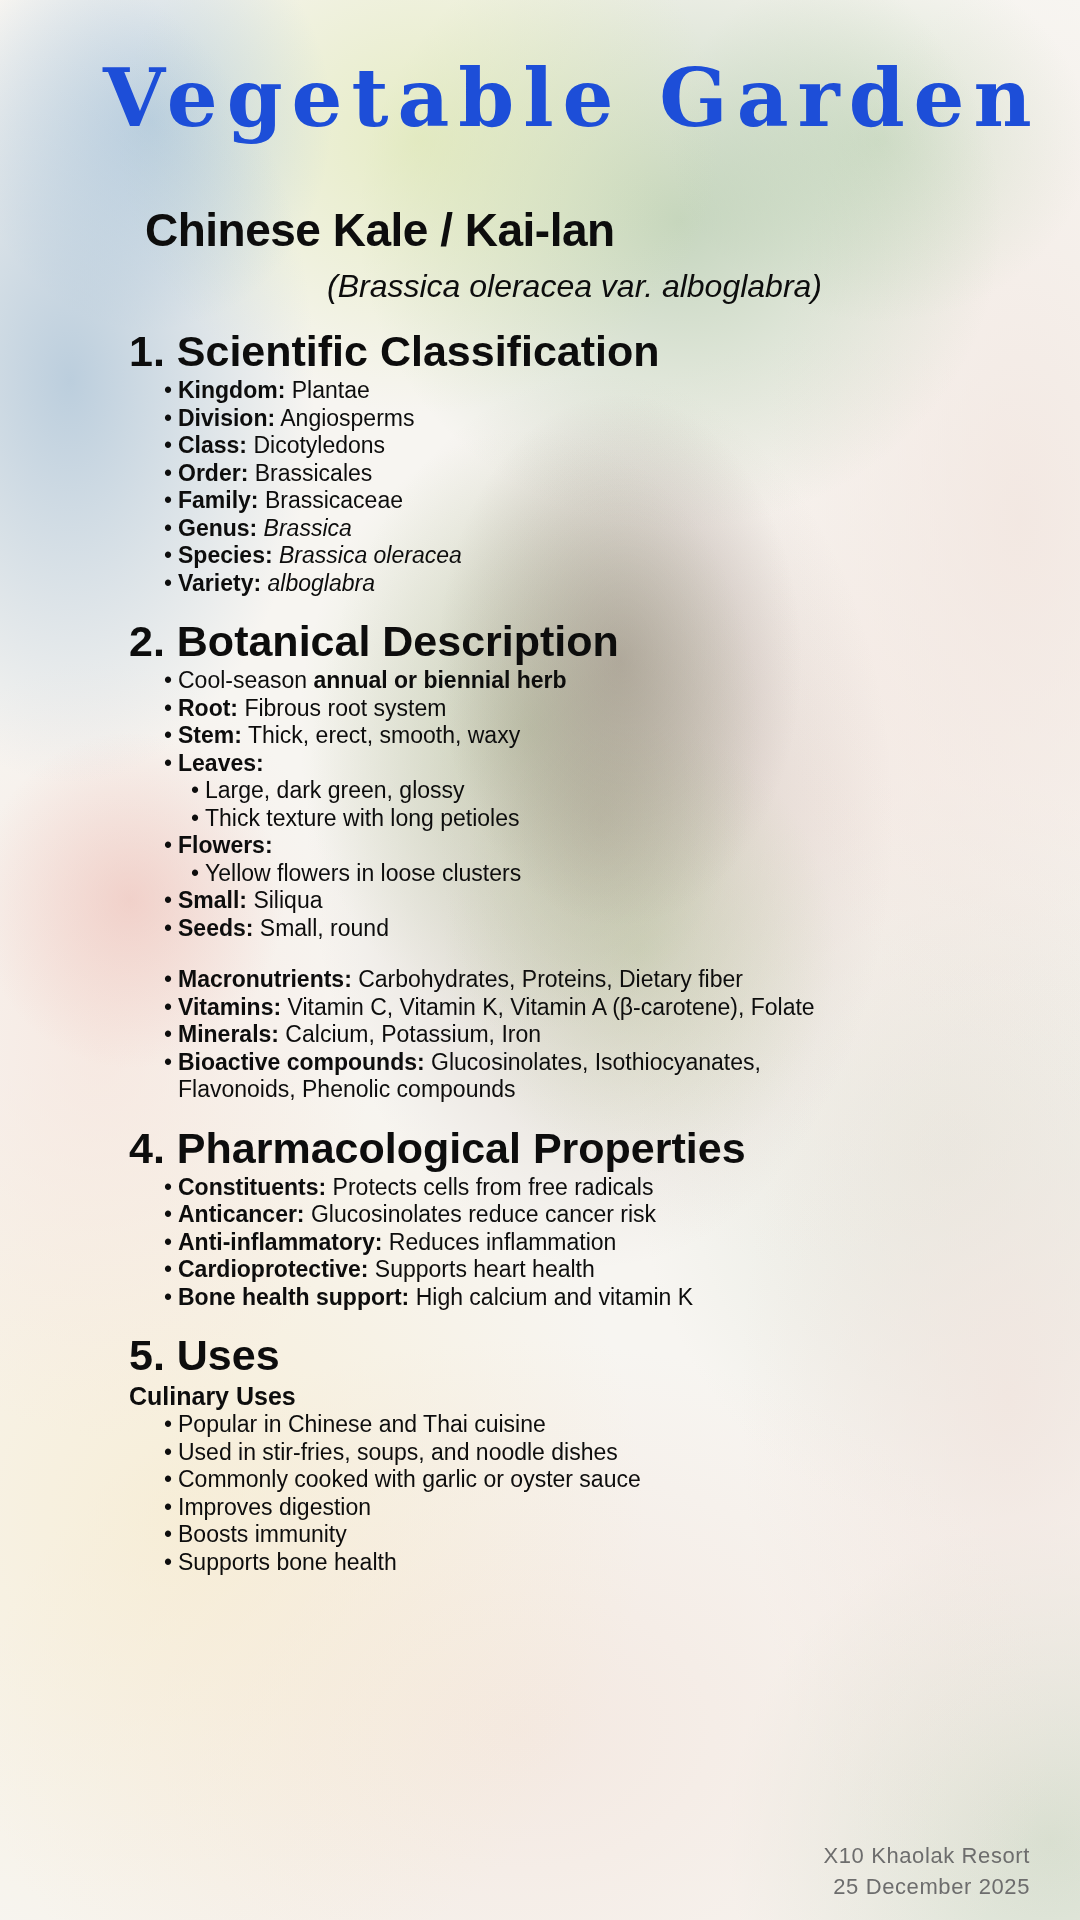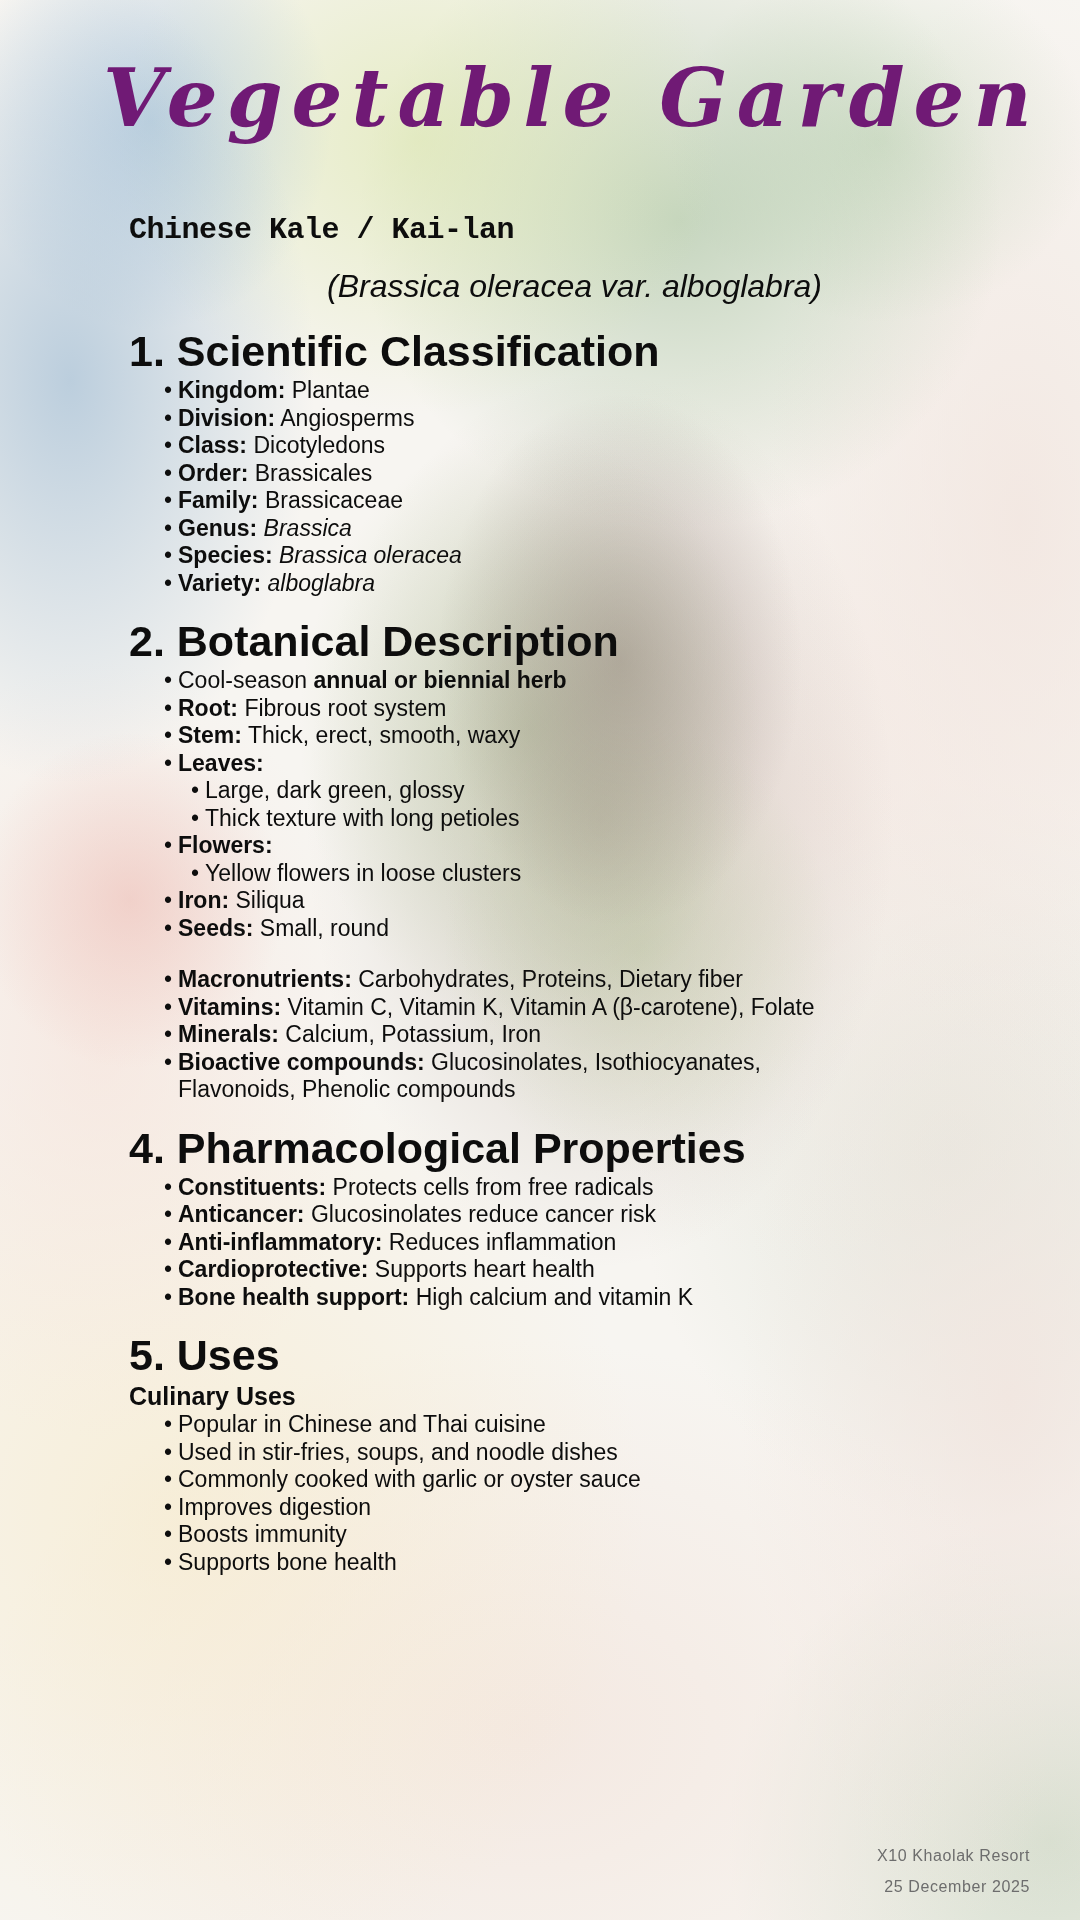--- a/index.html
+++ b/index.html
@@ -36,23 +36,23 @@
   .content { position:absolute; left:129px; top:0; width:891px; }
   .title {
     margin:58px 0 0 -26px;
     font-family:"DejaVu Serif", serif;
     font-weight:bold;
     font-size:80px; line-height:1;
     letter-spacing:9px;
     white-space:nowrap;
   }
   .subtitle {
-    margin:66px 0 0;
-    font-size:30px; line-height:53px;
-    font-weight:bold; letter-spacing:-0.5px;font-family:Liberation Mono, monospace;
+    margin:66px 16px 0;
+    font-size:46px; line-height:53px;
+    font-weight:bold; letter-spacing:-0.5px;
   }
   .sciname {
     margin:8px 0 0;
     font-size:32px; line-height:42px;
     font-style:italic;
     text-align:center;
   }
   .section { margin-top:24px; }
   .section-heading {
     font-size:43px; line-height:40px;
@@ -65,32 +65,32 @@
   .li { display:flex; font-size:23px; line-height:27.5px; }
   .li.level1 { padding-left:35px; }
   .li.level2 { padding-left:62px; }
   .li .bullet { flex:none; width:14px; }
   .li .txt { flex:1; }
   .li .txt b { font-weight:bold; }
   .li .txt i { font-style:italic;margin-top:42px; }
   .footer {
     position:absolute; right:50px; bottom:18px;
     text-align:right;
-    font-size:16px; line-height:31px;
+    font-size:22px; line-height:31px;
     letter-spacing:0.6px;
     color:#6d6d6d;
   }
 </style>
 </head>
 <body>
 
 <div class="bg"></div>
 
 <div class="content">
-  <h1 class="title" style="color: #701a75; font-style: italic;">Vegetable Garden</h1>
+  <h1 class="title" style="color: #1d4ed8;">Vegetable Garden</h1>
   <h2 class="subtitle">Chinese Kale / Kai-lan</h2>
   <div class="sciname">(Brassica oleracea var. alboglabra)</div>
   <div id="sections">
       <div class="section">
         <div class="section-heading">1. Scientific Classification</div>
         <div class="li level1">
           <div class="bullet">•</div>
           <div class="txt"><b>Kingdom:</b> Plantae</div>
         </div>
         <div class="li level1">
@@ -151,21 +151,21 @@
         <div class="li level1">
           <div class="bullet">•</div>
           <div class="txt"><b>Flowers:</b></div>
         </div>
         <div class="li level2">
           <div class="bullet">•</div>
           <div class="txt">Yellow flowers in loose clusters</div>
         </div>
         <div class="li level1">
           <div class="bullet">•</div>
-          <div class="txt"><b>Iron:</b> Siliqua</div>
+          <div class="txt"><b>Small:</b> Siliqua</div>
         </div>
         <div class="li level1">
           <div class="bullet">•</div>
           <div class="txt"><b>Seeds:</b> Small, round</div>
         </div>
       </div>
       <div class="section">
         <div class="li level1">
           <div class="bullet">•</div>
           <div class="txt"><b>Macronutrients:</b> Carbohydrates, Proteins, Dietary fiber</div>

